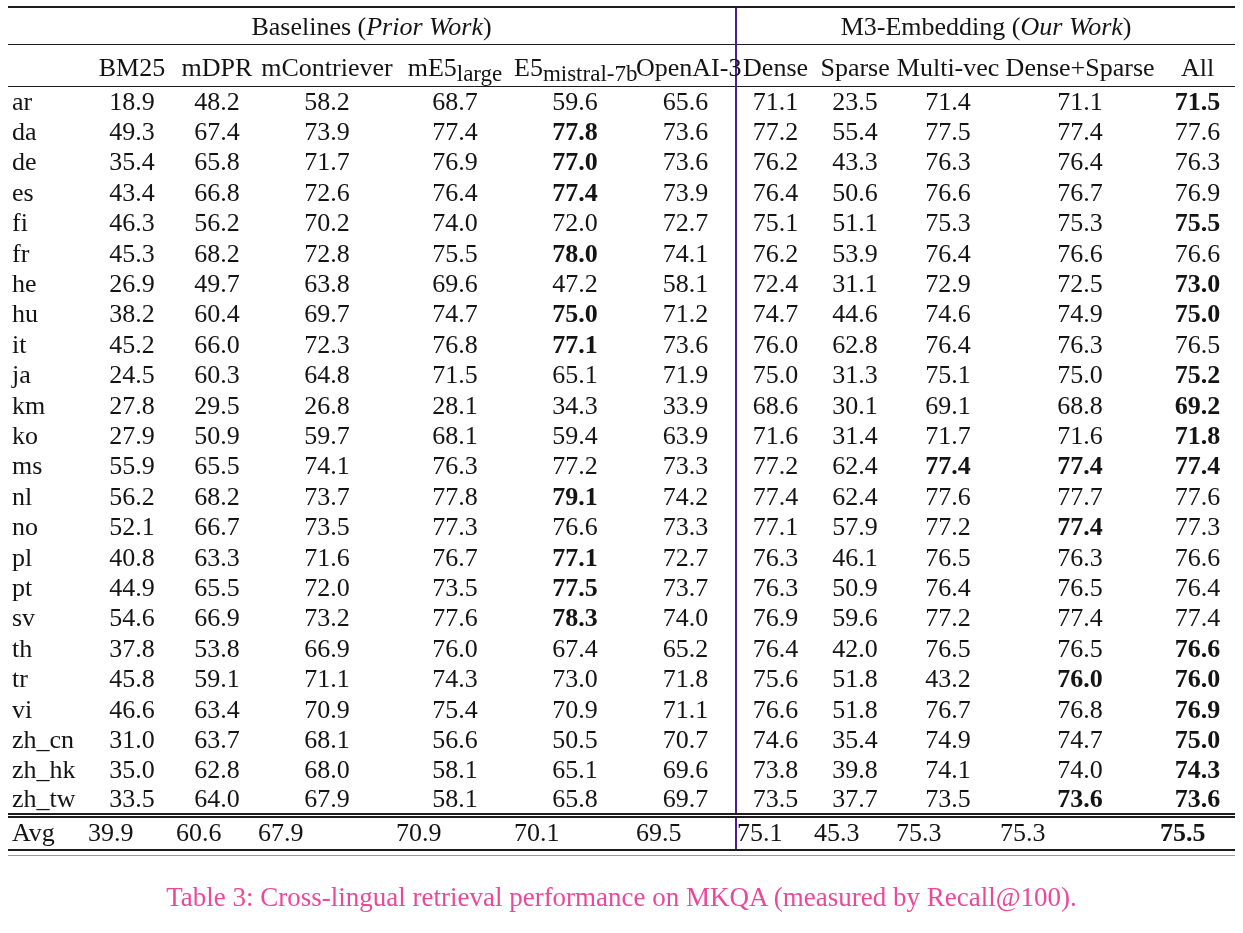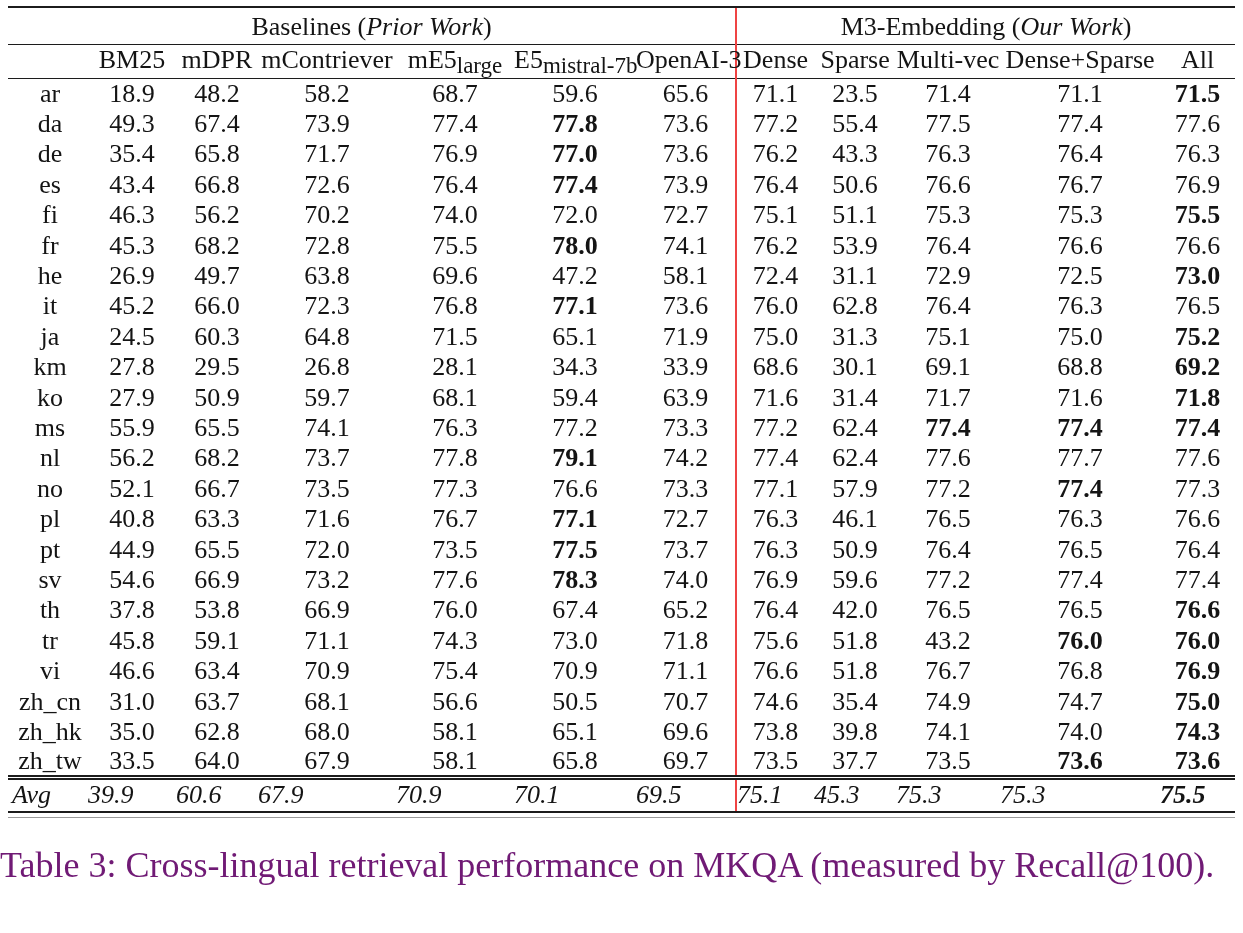--- a/index.html
+++ b/index.html
@@ -37,47 +37,47 @@
     border-top: 2px solid #1c1c1c;
     border-bottom: 1.5px solid #1c1c1c;
     text-align: center;
     height: 34px;
     padding: 6px 0 4px 0;
   }
   tr.header-row td {
     border-bottom: 1.5px solid #1c1c1c;
     text-align: center;
     height: 31px;
-    padding: 2px 0 5px 0;
+    padding: 10px 0 5px 0;
     white-space: nowrap;
   }
   tr.data-row td { height: 30.4px; padding: 0; }
-  tr.data-row td.lang { text-align: center; padding-left: 4px; }
+  tr.data-row td.lang { text-align: left; padding-left: 4px; }
   tr.data-row td.num  { text-align: center; }
   tr.avg-row td {
     border-top: 5px double #1c1c1c;
     border-bottom: 2px solid #1c1c1c;
-    height: 34px; padding: 2px 0 3px 0; font-style: italic;
+    height: 34px; padding: 2px 0 3px 0;
   }
   tr.avg-row td.lang { text-align: left; padding-left: 4px; }
   tr.avg-row td.num  { text-align: left; }
-  td.gsep { border-left: 2px solid #ef4444; }
+  td.gsep { border-left: 2px solid #4c1d95; }
   td.bold { font-weight: 700; }
   .it { font-style: italic; }
   sub.hsub { font-size: 23px; vertical-align: -5px; line-height: 0; }
 
   .bottom-shadow {
     width: 1227px; margin: 4px 8px 0 8px;
     border-bottom: 1.5px solid #9a9a9a;
   }
   .caption {
     margin-top: 26px;
-    text-align: left;
-    font-size: 36px;
-    color: #701a75;
+    text-align: center;
+    font-size: 27px;
+    color: #ec4899;
   }
 </style>
 </head>
 <body>
 
 <div class="sheet">
 
   <table class="paper-table">
     <colgroup>
       <col class="c-lang">
@@ -209,20 +209,34 @@
           <td class="num">69.6</td>
           <td class="num">47.2</td>
           <td class="num">58.1</td>
           <td class="num gsep">72.4</td>
           <td class="num">31.1</td>
           <td class="num">72.9</td>
           <td class="num">72.5</td>
           <td class="num bold">73.0</td>
         </tr>
         <tr class="data-row">
+          <td class="lang">hu</td>
+          <td class="num">38.2</td>
+          <td class="num">60.4</td>
+          <td class="num">69.7</td>
+          <td class="num">74.7</td>
+          <td class="num bold">75.0</td>
+          <td class="num">71.2</td>
+          <td class="num gsep">74.7</td>
+          <td class="num">44.6</td>
+          <td class="num">74.6</td>
+          <td class="num">74.9</td>
+          <td class="num bold">75.0</td>
+        </tr>
+        <tr class="data-row">
           <td class="lang">it</td>
           <td class="num">45.2</td>
           <td class="num">66.0</td>
           <td class="num">72.3</td>
           <td class="num">76.8</td>
           <td class="num bold">77.1</td>
           <td class="num">73.6</td>
           <td class="num gsep">76.0</td>
           <td class="num">62.8</td>
           <td class="num">76.4</td>

